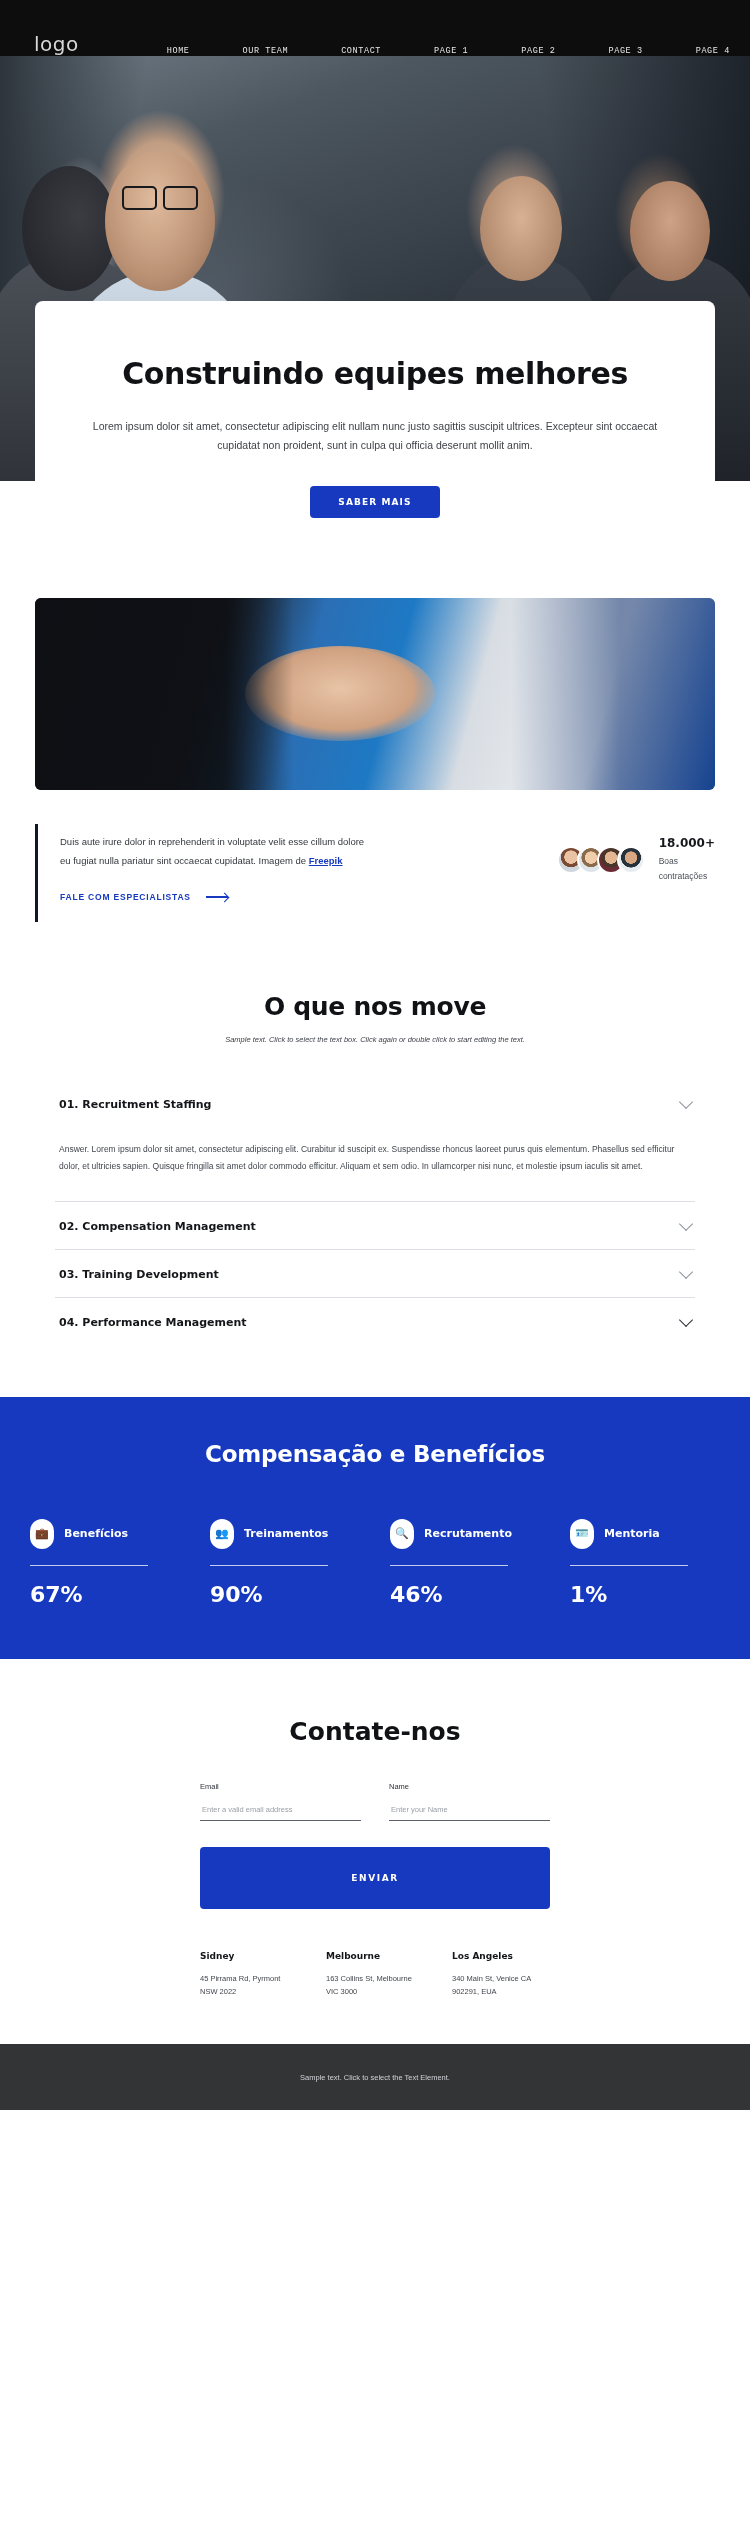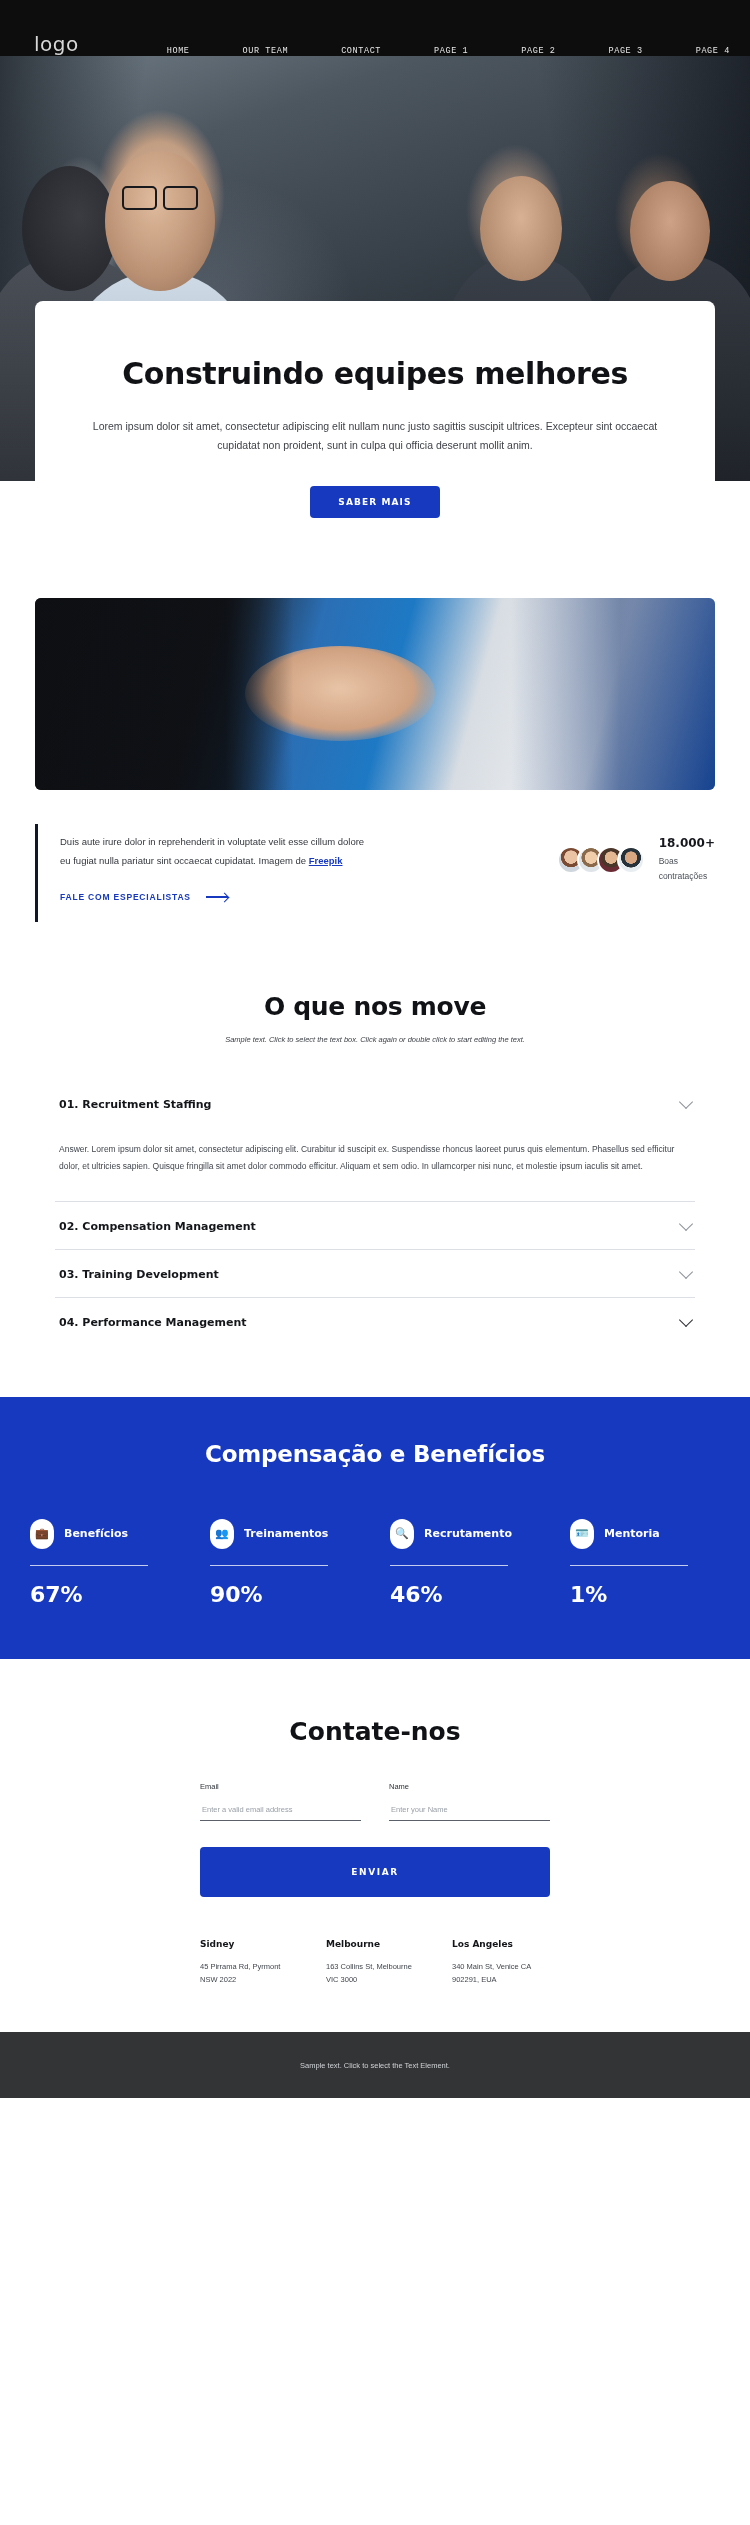--- a/index.html
+++ b/index.html
@@ -247,21 +247,21 @@
   .field { flex:1; }
   .field label { display:block; font-size:7.5px; color:#2d3138; margin-bottom:7px; }
   .field input {
     width:100%; border:none; border-bottom:1.4px solid #5b6069;
     padding: 4px 2px 6px; font-size:7.5px; color:#2d3138; background:transparent;
     font-family:"Liberation Sans", sans-serif; outline:none;
   }
   .field input::placeholder { color:#9aa0a8; }
   .submit {
     width:100%; margin-top:26px; background:#1739bf; color:#fff; border:none;
-    border-radius:4px; padding:20px 0; font-size:9px; font-weight:700; letter-spacing:1.6px;
+    border-radius:4px; padding:26px 0; font-size:9px; font-weight:700; letter-spacing:1.6px;
     cursor:pointer; font-family:"DejaVu Sans", sans-serif;
   }
   .offices { width: 350px; margin: 42px auto 0; display:flex; gap: 28px; text-align:left; }
   .office { flex:1; }
   .office h4 { font-size:9px; font-weight:700; color:#14161a; font-family:"DejaVu Sans", sans-serif;}
   .office p { margin-top:11px; font-size:7.5px; line-height:1.75; color:#41464d; }
 
   
   .footer {
     margin-top: 46px; background:#333436; height:66px;

